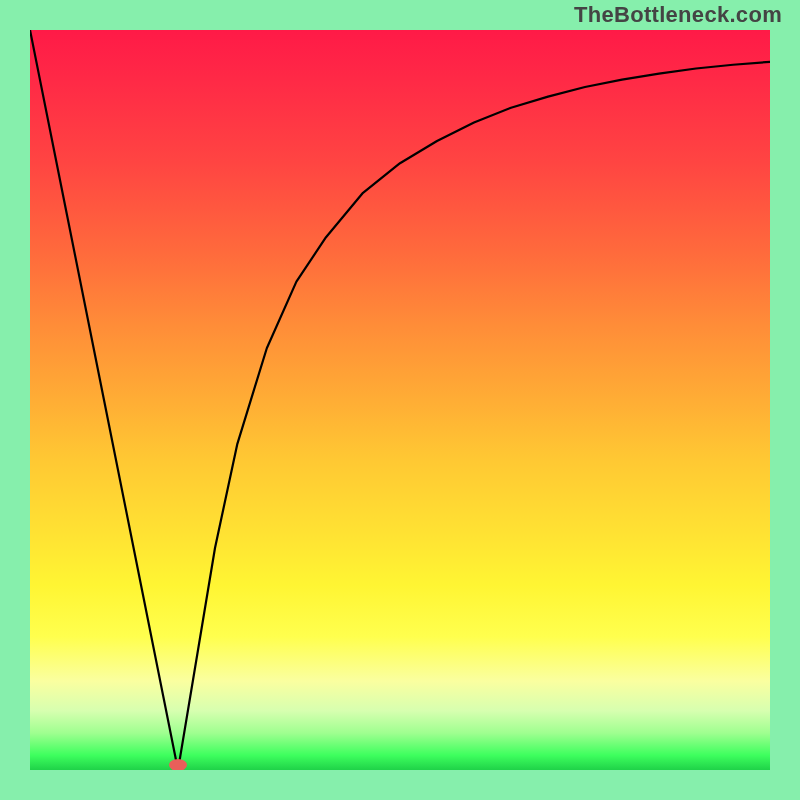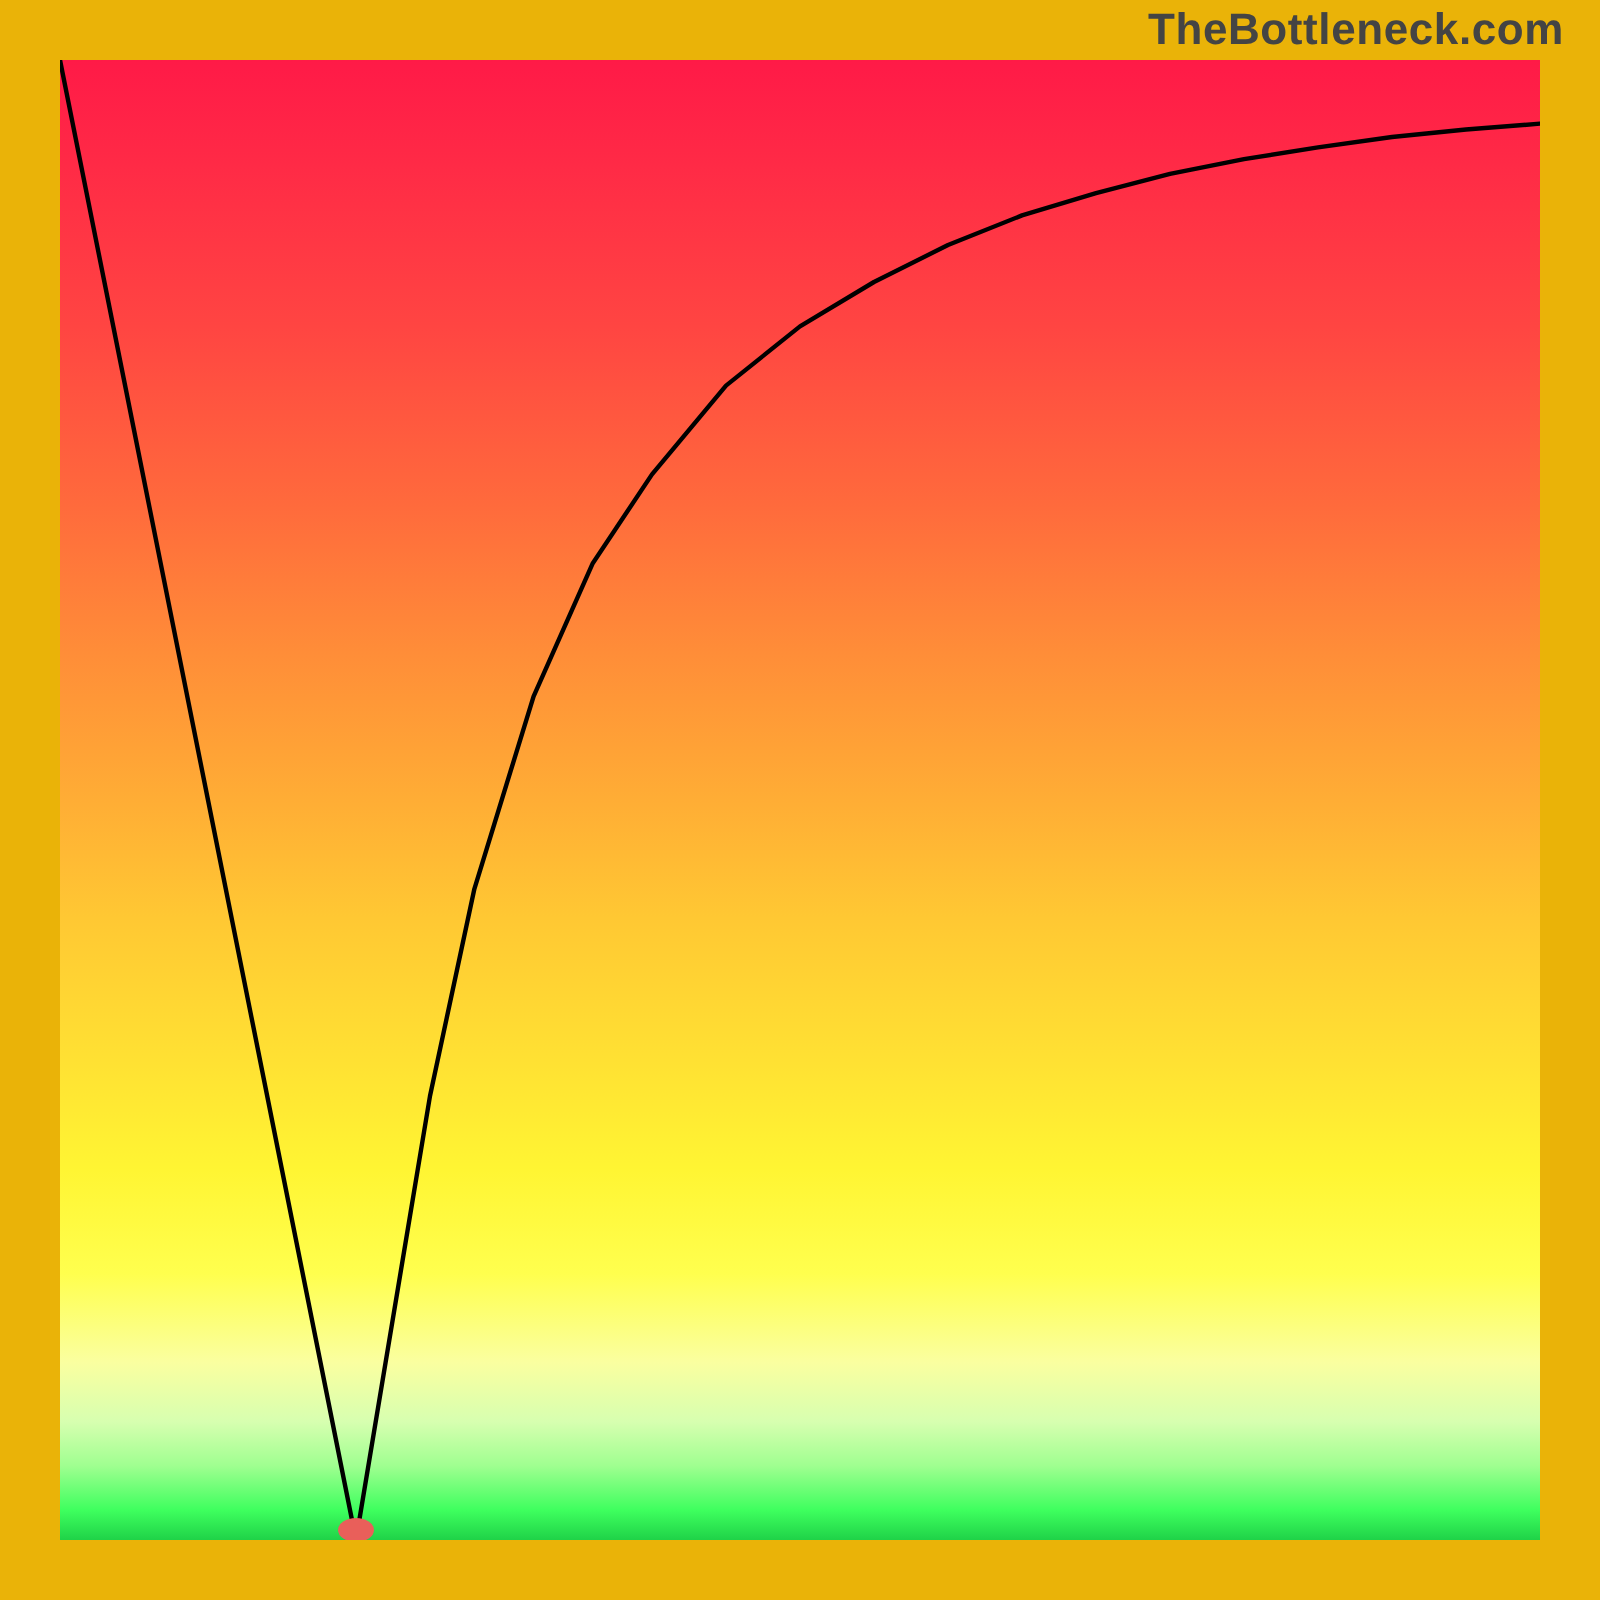--- a/index.html
+++ b/index.html
@@ -8,21 +8,21 @@
     width: 800px;
     height: 800px;
     background: #000;
     overflow: hidden;
     font-family: Arial, Helvetica, sans-serif;
   }
   .frame {
     position: relative;
     width: 800px;
     height: 800px;
-    background: #eab308;
+    background: #86efac;
   }
   .watermark {
     position: absolute;
     top: 2px;
     right: 18px;
     color: #444;
     font-size: 22px;
     font-weight: 700;
     letter-spacing: 0.3px;
     z-index: 10;

